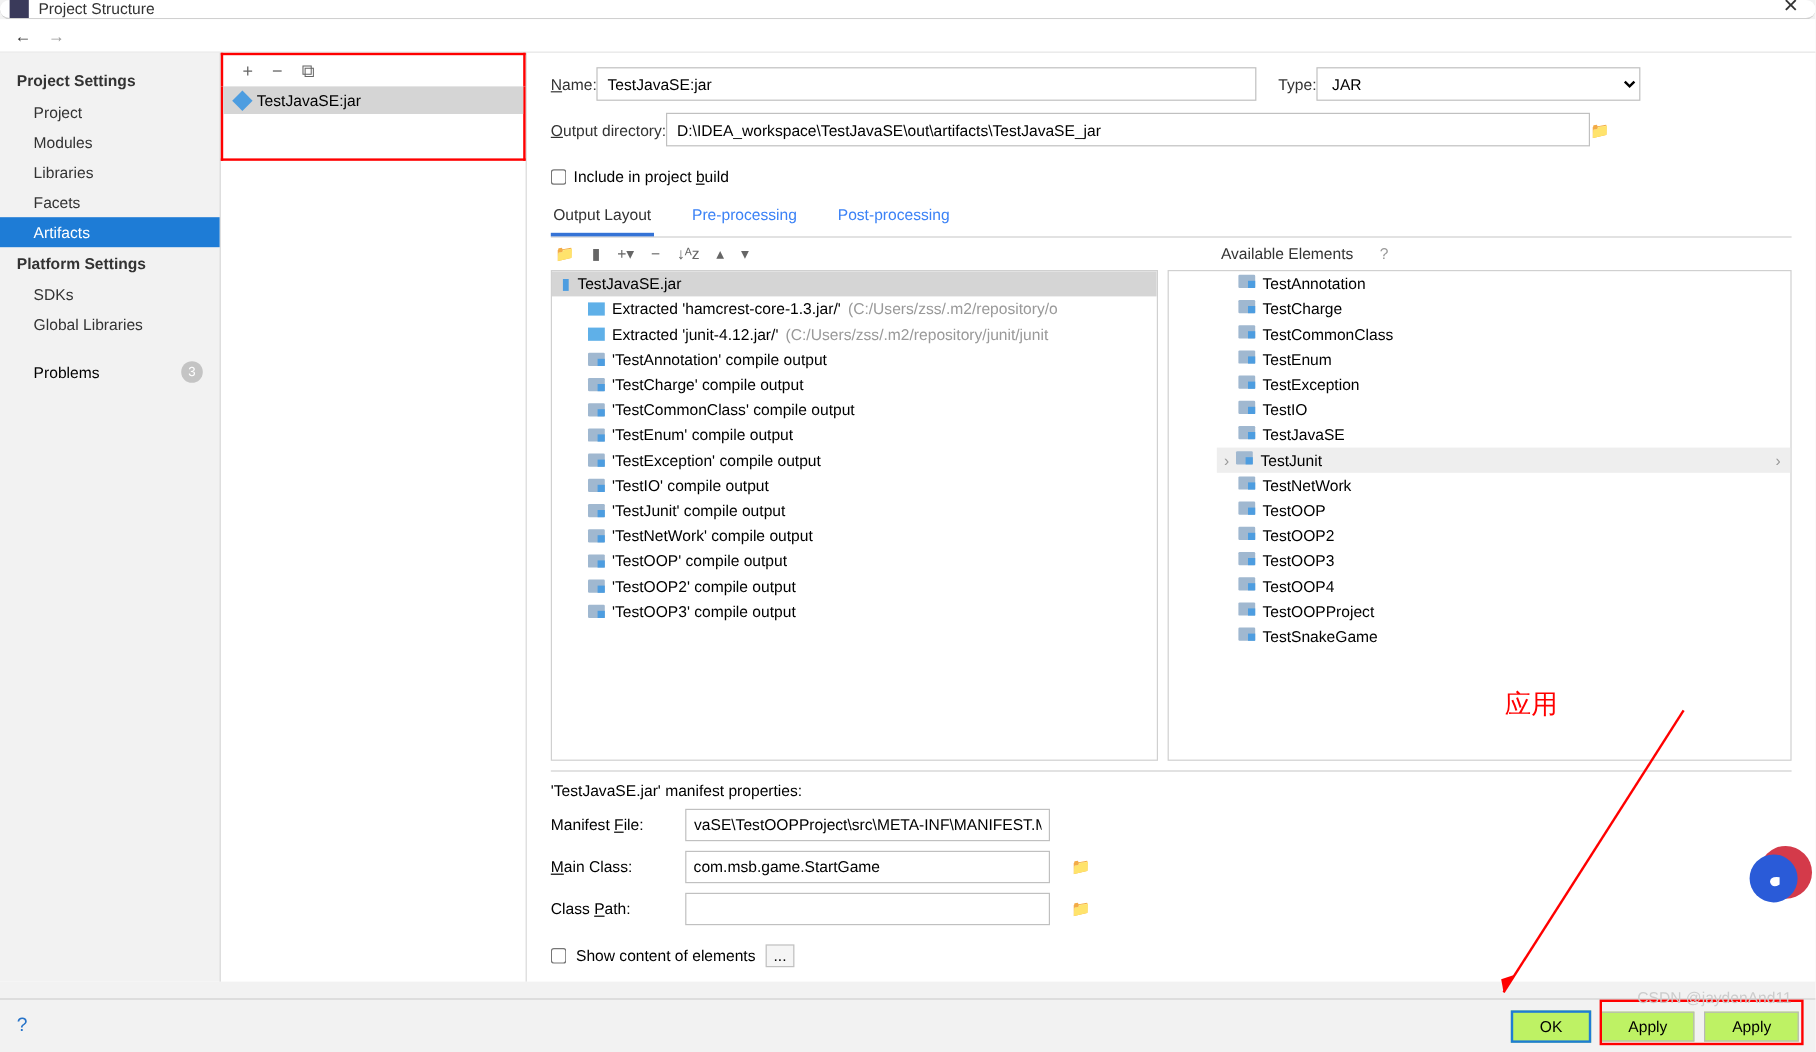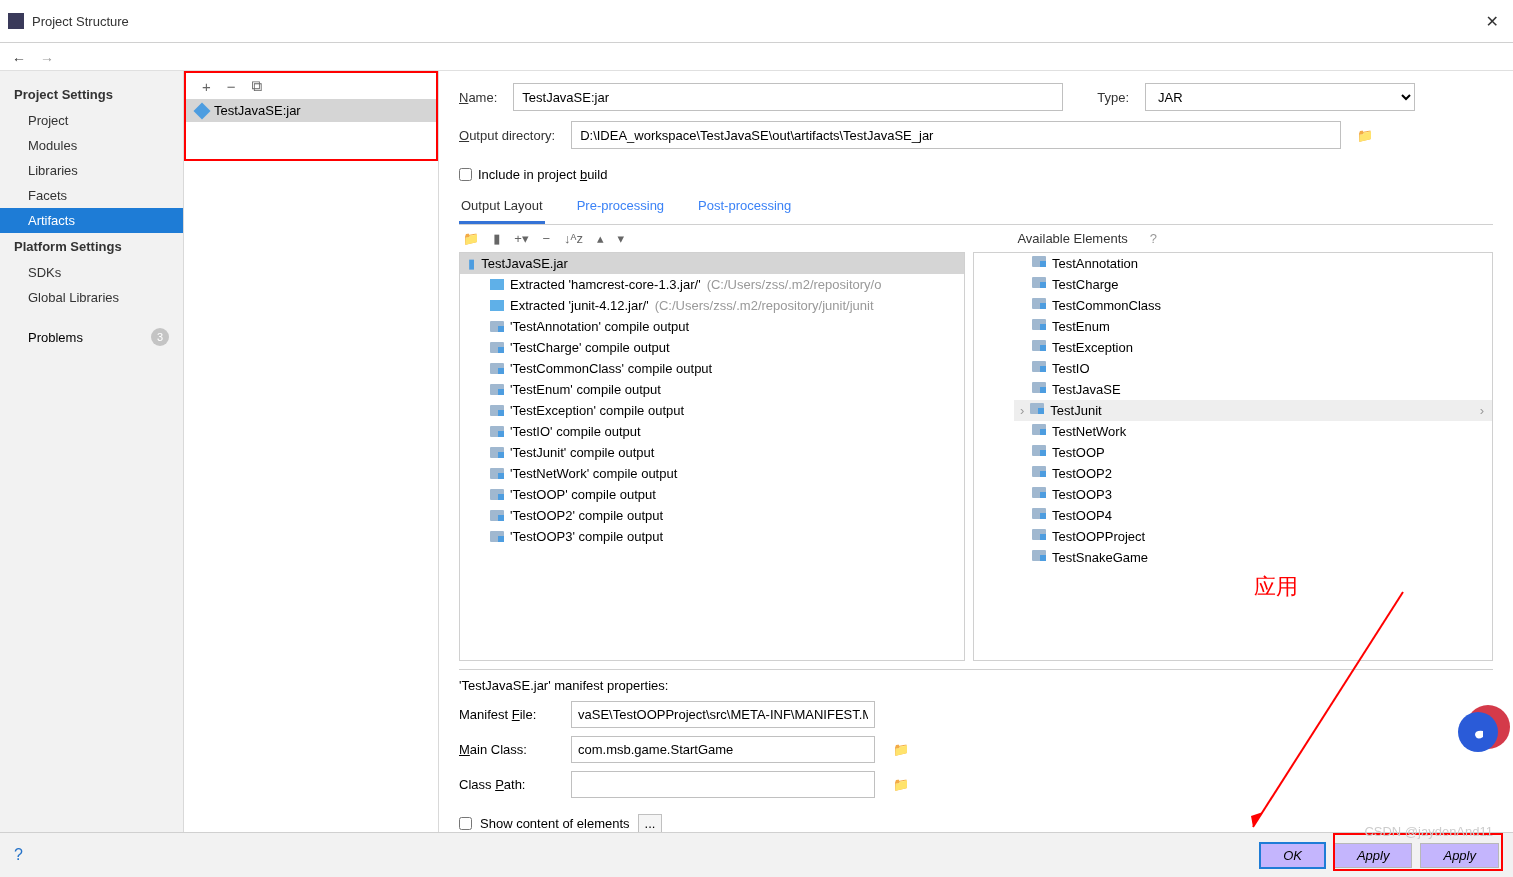--- a/index.html
+++ b/index.html
@@ -1,38 +1,38 @@
 <!DOCTYPE html>
 <html><head>
 <meta charset="utf-8">
 <style>
 * { box-sizing: border-box; margin: 0; padding: 0; font-family: "Segoe UI", Arial, sans-serif; font-size: 13px; }
 body { background: #f2f2f2; width: 1513px; height: 877px; overflow: hidden; position: relative; }
-.titlebar { height: 43px; background: #fff; display: flex; align-items: center; padding: 0 8px; border-bottom: 1px solid #d0d0d0; }
+.titlebar { height: 16px; background: #fff; display: flex; align-items: flex-end; padding: 0 8px; border-bottom: 1px solid #d0d0d0; border-radius: 11px; }
 .titlebar .app-icon { width: 16px; height: 16px; background: #3a3a5a; margin-right: 8px; }
 .titlebar .title { flex: 1; color: #333; }
 .titlebar .close { font-size: 16px; color: #333; cursor: pointer; padding: 0 6px; }
 .navbar { height: 28px; background: #fff; display: flex; align-items: center; padding: 0 10px; border-bottom: 1px solid #e0e0e0; gap: 10px; }
 .arrow { color: #999; font-size: 14px; padding: 2px; }
 .arrow.enabled { color: #333; }
 .main { display: flex; height: calc(100% - 58px - 45px); background: #fff; }
 .sidebar { width: 184px; background: #f2f2f2; border-right: 1px solid #d9d9d9; padding-top: 10px; }
 .sidebar .section-header { font-weight: bold; color: #333; padding: 6px 14px; }
 .sidebar .item { padding: 5px 14px 5px 28px; color: #333; cursor: pointer; }
 .sidebar .item.selected { background: #1e7cd6; color: #fff; }
 .sidebar .problems { display: flex; align-items: center; justify-content: space-between; padding: 6px 14px 6px 28px; margin-top: 12px; }
 .sidebar .badge { background: #c4c4c4; color: #fff; border-radius: 50%; width: 18px; height: 18px; display: inline-flex; align-items: center; justify-content: center; font-size: 11px; }
 .middle { width: 255px; border-right: 1px solid #d9d9d9; }
 .middle .toolbar { height: 28px; display: flex; align-items: center; gap: 16px; padding: 0 16px; border: 2px solid red; border-bottom: none; }
 .middle .toolbar span { color: #666; font-size: 15px; cursor: pointer; }
 .middle .artifact-list { border: 2px solid red; border-top: none; height: 62px; }
 .middle .artifact-item { background: #d5d5d5; padding: 4px 10px; display: flex; align-items: center; gap: 6px; }
 .diamond-icon { width: 12px; height: 12px; background: #4d9de0; transform: rotate(45deg); display: inline-block; }
 .content { flex: 1; padding: 12px 20px; overflow: hidden; display: flex; flex-direction: column; }
-.form-row { display: flex; align-items: center; gap: 16px; margin-bottom: 10px; }
+.form-row { display: flex; align-items: center; gap: 0; margin-bottom: 10px; }
 .form-row label { color: #333; }
 .form-row input[type=text] { border: 1px solid #c0c0c0; padding: 4px 8px; height: 28px; background: #fff; }
 .form-row select { border: 1px solid #c0c0c0; padding: 4px 8px; height: 28px; background: #fff; width: 270px; }
 .name-input { flex: 1; max-width: 550px; }
 .outdir-input { width: 770px; }
 .checkbox-row { display: flex; align-items: center; gap: 6px; margin: 8px 0 4px 0; }
 .tabs { display: flex; gap: 30px; border-bottom: 1px solid #d0d0d0; margin-top: 6px; }
 .tab { padding: 6px 2px 8px 2px; color: #3b82f6; cursor: pointer; }
 .tab.active { color: #333; border-bottom: 3px solid #3573d6; font-weight: 500; }
 .layout-toolbar { display: flex; align-items: center; gap: 14px; padding: 6px 4px; color: #666; }
@@ -50,21 +50,21 @@
 .chevron { color: #999; margin-left: auto; }
 .manifest-panel { margin-top: 8px; border-top: 1px solid #d0d0d0; padding-top: 8px; }
 .manifest-panel .mrow { display: flex; align-items: center; gap: 12px; margin-bottom: 8px; }
 .manifest-panel .mrow label { width: 100px; }
 .manifest-panel .mrow input { width: 304px; border: 1px solid #c0c0c0; padding: 4px 6px; height: 27px; }
 .manifest-panel .browse { color: #999; padding: 2px 6px; }
 .show-content { display: flex; align-items: center; gap: 8px; margin-top: 8px; }
 .show-content .dots-btn { border: 1px solid #c0c0c0; padding: 1px 6px; background: #f5f5f5; }
 .footer { position: absolute; bottom: 0; left: 0; right: 0; height: 45px; background: #f2f2f2; border-top: 1px solid #d0d0d0; display: flex; align-items: center; padding: 0 14px; gap: 8px; }
 .footer .help { color: #2673c9; font-size: 16px; margin-right: auto; }
-.footer button { padding: 4px 22px; border: 1px solid #b8b8b8; background: #c4b5fd; cursor: pointer; font-style: italic; }
+.footer button { padding: 4px 22px; border: 1px solid #b8b8b8; background: #bef264; cursor: pointer; }
 .footer button.primary { border: 2px solid #1e7cd6; }
 .annotation { position: absolute; color: red; font-size: 22px; pointer-events: none; }
 .red-box { position: absolute; border: 2px solid red; pointer-events: none; }
 .arrow-line { position: absolute; pointer-events: none; }
 .watermark { position: absolute; bottom: 38px; right: 20px; color: #ccc; font-size: 13px; }
 .decor-icon { position: absolute; right: 0; bottom: 120px; width: 60px; height: 60px; }
 .u { text-decoration: underline; }
 </style>
 </head>
 <body>

